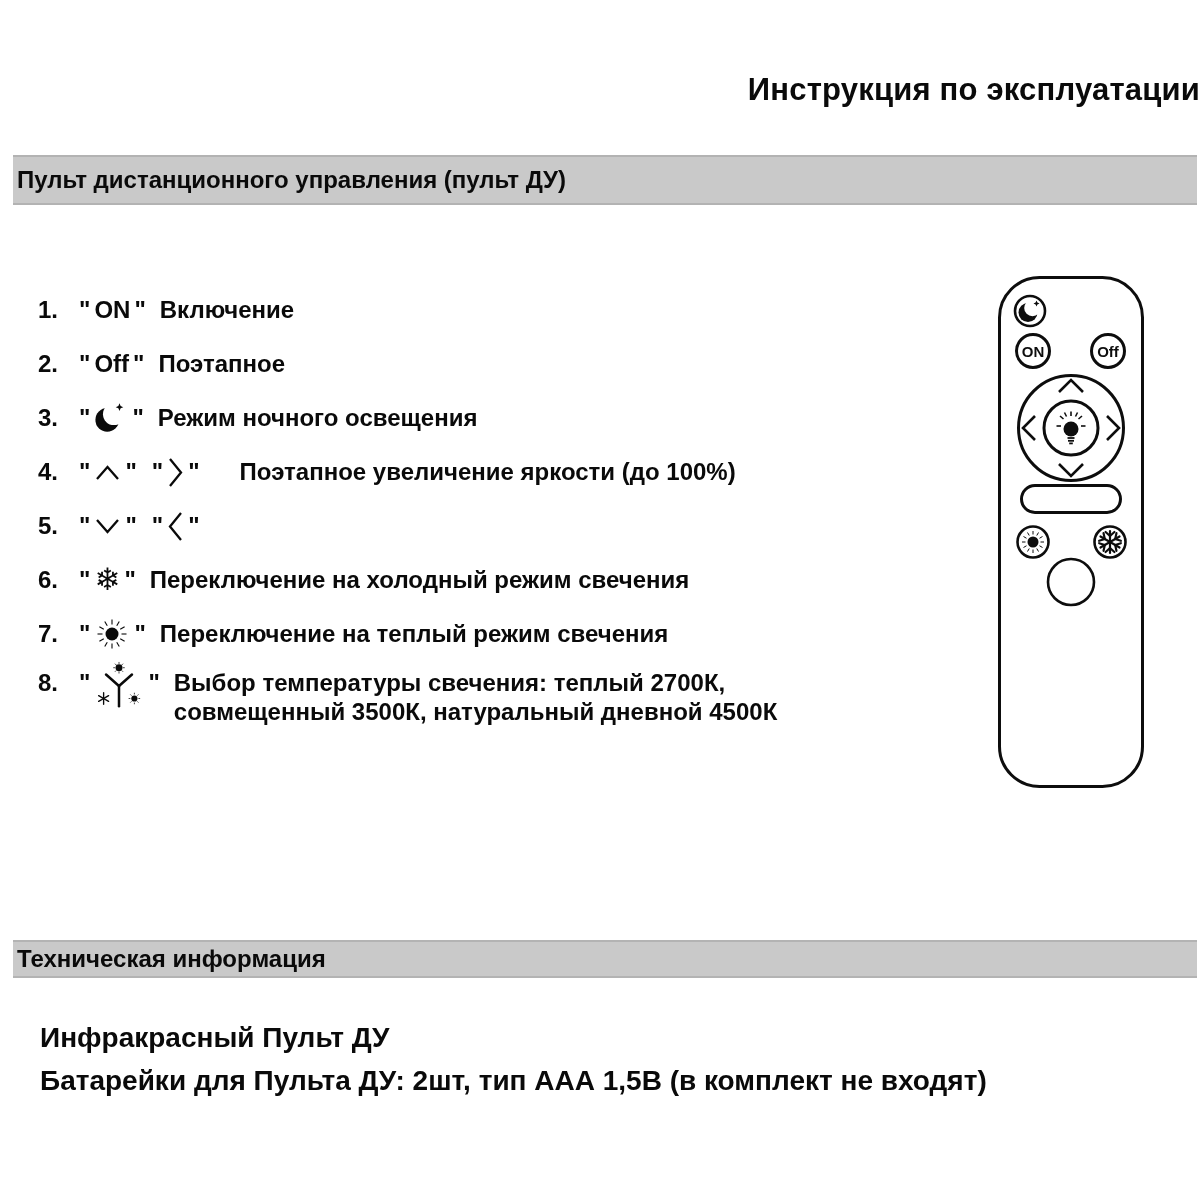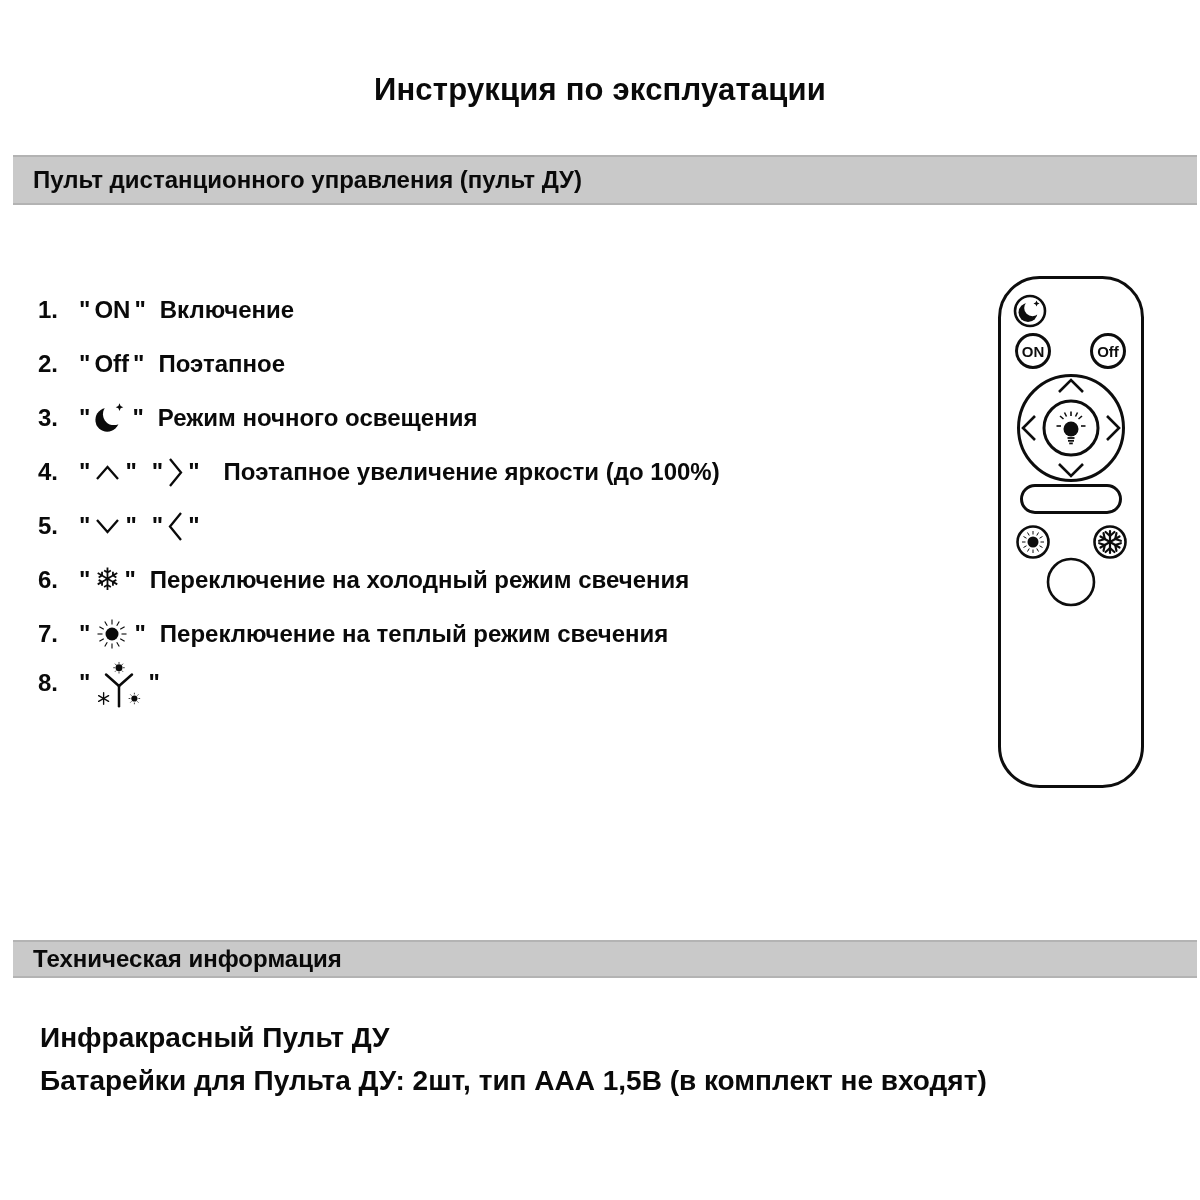--- a/index.html
+++ b/index.html
@@ -6,39 +6,39 @@
   html,body { width:1200px; height:1200px; background:#ffffff; }
   body {
     position:relative;
     font-family:"Liberation Sans", sans-serif;
     font-weight:bold;
     color:#0a0a0a;
     overflow:hidden;
   }
   .page-title {
     position:absolute; top:72px; left:0; width:100%;
-    text-align:center; font-size:31px; letter-spacing:.2px;
+    text-align:right; font-size:31px; letter-spacing:.2px;
   }
   .section-bar {
     position:absolute; left:13px; right:3px; height:50px;
     background:#c9c9c9;
     border-top:2px solid #b3b3b3; border-bottom:2px solid #b3b3b3;
-    display:flex; align-items:center; padding-left:20px;
+    display:flex; align-items:center; padding-left:4px;
     font-size:24px;
   }
   .bar-remote { top:155px; }
   .bar-tech   { top:940px; height:38px; }
 
   .list { position:absolute; left:38px; top:283px; width:920px; }
   .row { display:flex; align-items:center; height:54px; font-size:24px; white-space:nowrap; }
   .row .num { width:37px; flex:0 0 auto; }
   .q { margin:0 4px; }
   .gap { width:7px; display:inline-block; }
   .txt { margin-left:10px;text-align:center; }
-  .txt-far { margin-left:20px; }
+  .txt-far { margin-left:36px; }
   .icon { display:block; flex:0 0 auto; }
   .snowflake-glyph { font-size:31px; line-height:30px; font-weight:normal; }
   .row8 { height:auto; align-items:flex-start; margin-top:7px; }
   .row8 .num, .row8 .q { line-height:30px; }
   .row8 .icon { margin-top:-8px; }
   .two-line { margin-left:10px; line-height:29px; white-space:nowrap; }
 
   .remote-wrap { position:absolute; left:997px; top:275px; width:148px; height:514px; }
 
   .tech-lines { position:absolute; left:40px; top:1024px; font-size:28px; }
@@ -177,20 +177,24 @@
           <line x1="42" y1="44.2" x2="42" y2="46"></line>
         <line x1="36" y1="40" x2="37.8" y2="40"></line>
           <line x1="46.2" y1="40" x2="48" y2="40"></line>
         <line x1="37.8" y1="35.8" x2="39" y2="37"></line>
           <line x1="45" y1="43" x2="46.2" y2="44.2"></line>
         <line x1="46.2" y1="35.8" x2="45" y2="37"></line>
           <line x1="39" y1="43" x2="37.8" y2="44.2"></line>
       </g>
     </svg>
     <span class="q">"</span>
+    <div class="two-line">
+      <div>Выбор температуры свечения: теплый 2700К,</div>
+      <div>совмещенный 3500К, натуральный дневной 4500К</div>
+    </div>
   </div>
 </div>
 
 <div class="remote-wrap">
   <svg width="148" height="514" viewBox="0 0 148 514">
     <rect x="2.5" y="2.5" width="143" height="509" rx="40" fill="#ffffff" stroke="#0d0d0d" stroke-width="3"></rect>
 
     <g>
       <circle cx="33" cy="36" r="15" fill="none" stroke="#0d0d0d" stroke-width="2.6"></circle>
       <circle cx="31" cy="37.5" r="9.5" fill="#0d0d0d"></circle>

